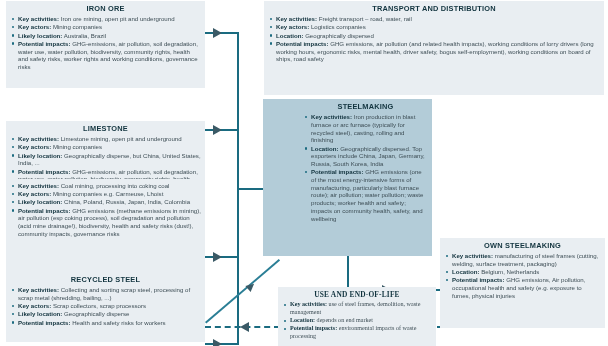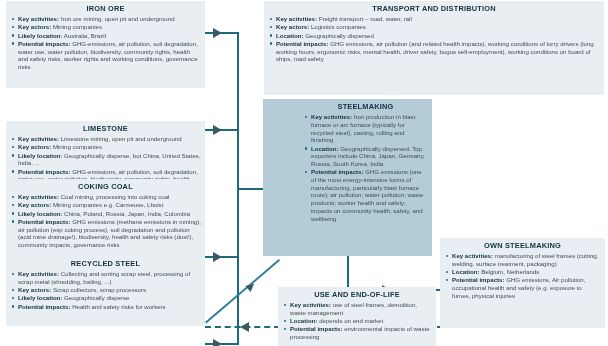--- a/index.html
+++ b/index.html
@@ -168,30 +168,29 @@
     <div class="box-title">LIMESTONE</div>
     <ul class="items">
       <li><b>Key activities:</b> <span>Limestone mining, open pit and underground</span></li>
       <li><b>Key actors:</b> <span>Mining companies</span></li>
       <li><b>Likely location:</b> <span>Geographically disperse, but China, United States, India, ...</span></li>
       <li><b>Potential impacts:</b> <span>GHG-emissions, air pollution, soil degradation, water use, water pollution, biodiversity, community rights, health and safety risks, worker rights and working conditions, governance risks</span></li>
     </ul>
   </div>
 
   <div class="box" style="left:6px; top:179px; width:199px; height:97px;">
-    <div class="box-title">COKING COAL</div>
     <ul class="items">
       <li><b>Key activities:</b> <span>Coal mining, processing into coking coal</span></li>
       <li><b>Key actors:</b> <span>Mining companies e.g. Carmeuse, Lhoist</span></li>
       <li><b>Likely location:</b> <span>China, Poland, Russia, Japan, India, Colombia</span></li>
       <li><b>Potential impacts:</b> <span>GHG emissions (methane emissions in mining), air pollution (esp coking process), soil degradation and pollution (acid mine drainage!), biodiversity, health and safety risks (dust!), community impacts, governance risks</span></li>
     </ul>
   </div>
 
-  <div class="box" style="left:6px; top:256px; width:199px; height:70px;">
+  <div class="box" style="left:6px; top:272px; width:199px; height:70px;">
     <div class="box-title">RECYCLED STEEL</div>
     <ul class="items">
       <li><b>Key activities:</b> <span>Collecting and sorting scrap steel, processing of scrap metal (shredding, bailing, ...)</span></li>
       <li><b>Key actors:</b> <span>Scrap collectors, scrap processors</span></li>
       <li><b>Likely location:</b> <span>Geographically disperse</span></li>
       <li><b>Potential impacts:</b> <span>Health and safety risks for workers</span></li>
     </ul>
   </div>
 
   <div class="box" style="left:264px; top:1px; width:340px; height:94px;">
@@ -215,21 +214,21 @@
 
   <div class="box" style="left:440px; top:238px; width:165px; height:90px;">
     <div class="box-title">OWN STEELMAKING</div>
     <ul class="items">
       <li><b>Key activities:</b> <span>manufacturing of steel frames (cutting, welding, surface treatment, packaging)</span></li>
       <li><b>Location:</b> <span>Belgium, Netherlands</span></li>
       <li><b>Potential impacts:</b> <span>GHG emissions, Air pollution, occupational health and safety (e.g. exposure to fumes, physical injuries</span></li>
     </ul>
   </div>
 
-  <div class="box" style="left:278px; top:287px; width:158px; height:59px;">
+  <div class="box" style="left:278px; top:287px; width:158px; height:59px;font-family:Liberation Serif, serif;">
     <div class="box-title">USE AND END-OF-LIFE</div>
     <ul class="items">
       <li><b>Key activities:</b> <span>use of steel frames, demolition, waste management</span></li>
       <li><b>Location:</b> <span>depends on end market</span></li>
       <li><b>Potential impacts:</b> <span>environmental impacts of waste processing</span></li>
     </ul>
   </div>
 
 </div>
 

